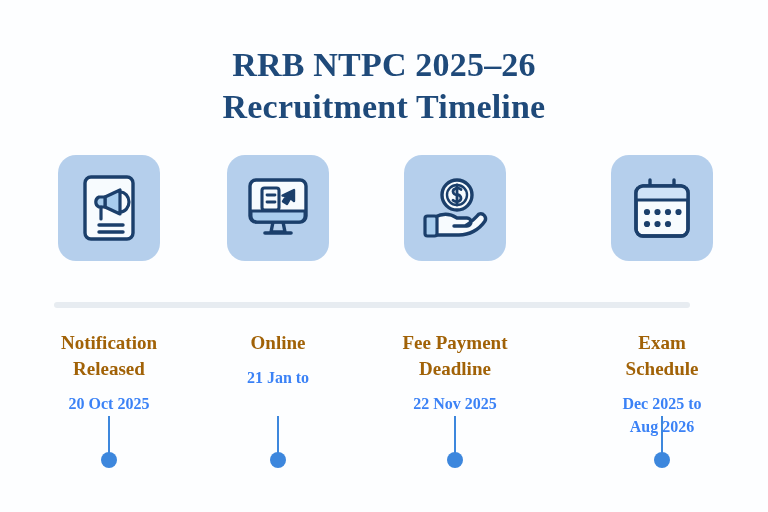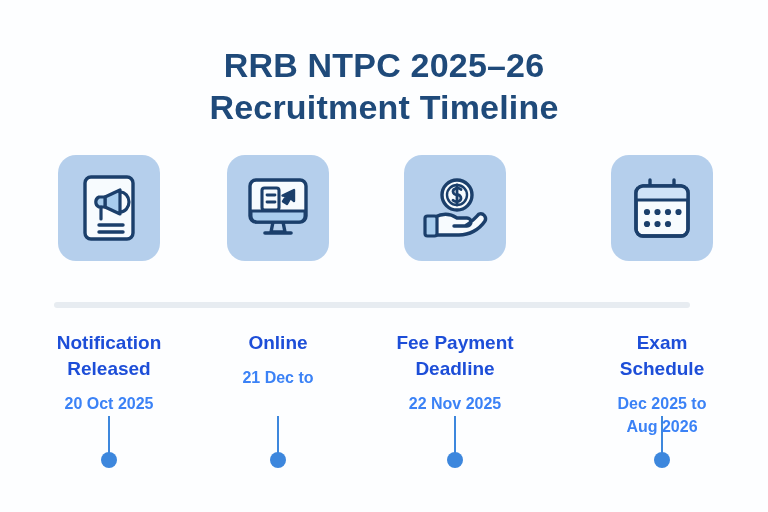--- a/index.html
+++ b/index.html
@@ -12,20 +12,21 @@
     overflow: hidden;
     background: #fdfeff;
     font-family: "Liberation Sans", sans-serif;
     -webkit-font-smoothing: antialiased;
   }
   .infographic {
     position: relative;
     width: 768px;
     height: 512px;
     background: #fdfeff;
+    font-family: Liberation Serif, serif;
   }
 
   
   .title-block {
     position: absolute;
     top: 44px;
     left: 0;
     width: 768px;
     text-align: center;
   }
@@ -89,21 +90,21 @@
     position: absolute;
     top: 175px;
     left: 0;
     width: 180px;
     text-align: center;
   }
   .m-title {
     display: block;
     font-size: 19px;
     font-weight: bold;
-    color: #1d4ed8;
+    color: #a16207;
     line-height: 26px;
   }
   .m-date {
     display: block;
     margin-top: 10px;
     font-size: 16px;
     font-weight: bold;
     color: #3b82f6;
     line-height: 23px;
   }
@@ -162,21 +163,21 @@
         <path d="M49 14 L49 25 L45.5 22 L42 28 L38 25.5 L41.5 20 L37.5 19.5 Z" fill="#1b3f6b" stroke="#1b3f6b" stroke-width="2.4" stroke-linejoin="round"></path>
       </svg>
     </div>
     <div class="stem"></div>
     <div class="dot"></div>
     <div class="labels">
       <span class="m-title">
         <span>Online</span>
       </span>
       <span class="m-date">
-        <span>21 Dec to</span>
+        <span>21 Jan to</span>
       </span>
     </div>
   </div>
 
   <div class="milestone" style="left:455px;">
     <div class="icon-card">
       <svg class="icon-svg" width="68" height="64" viewBox="0 0 68 64">
         <circle cx="36" cy="19" r="15" fill="#f7fbfe" stroke="#1b3f6b" stroke-width="3.4"></circle>
         <circle cx="36" cy="19" r="10" fill="none" stroke="#1b3f6b" stroke-width="2.4"></circle>
         <path d="M40 13.5 A4.5 3.5 0 0 0 32 15.5 A3.6 3.6 0 0 0 36 18.8 A3.6 3.6 0 0 1 40 22.3 A4.5 3.5 0 0 1 32 24.3" fill="none" stroke="#1b3f6b" stroke-width="2.8" stroke-linecap="round"></path>

